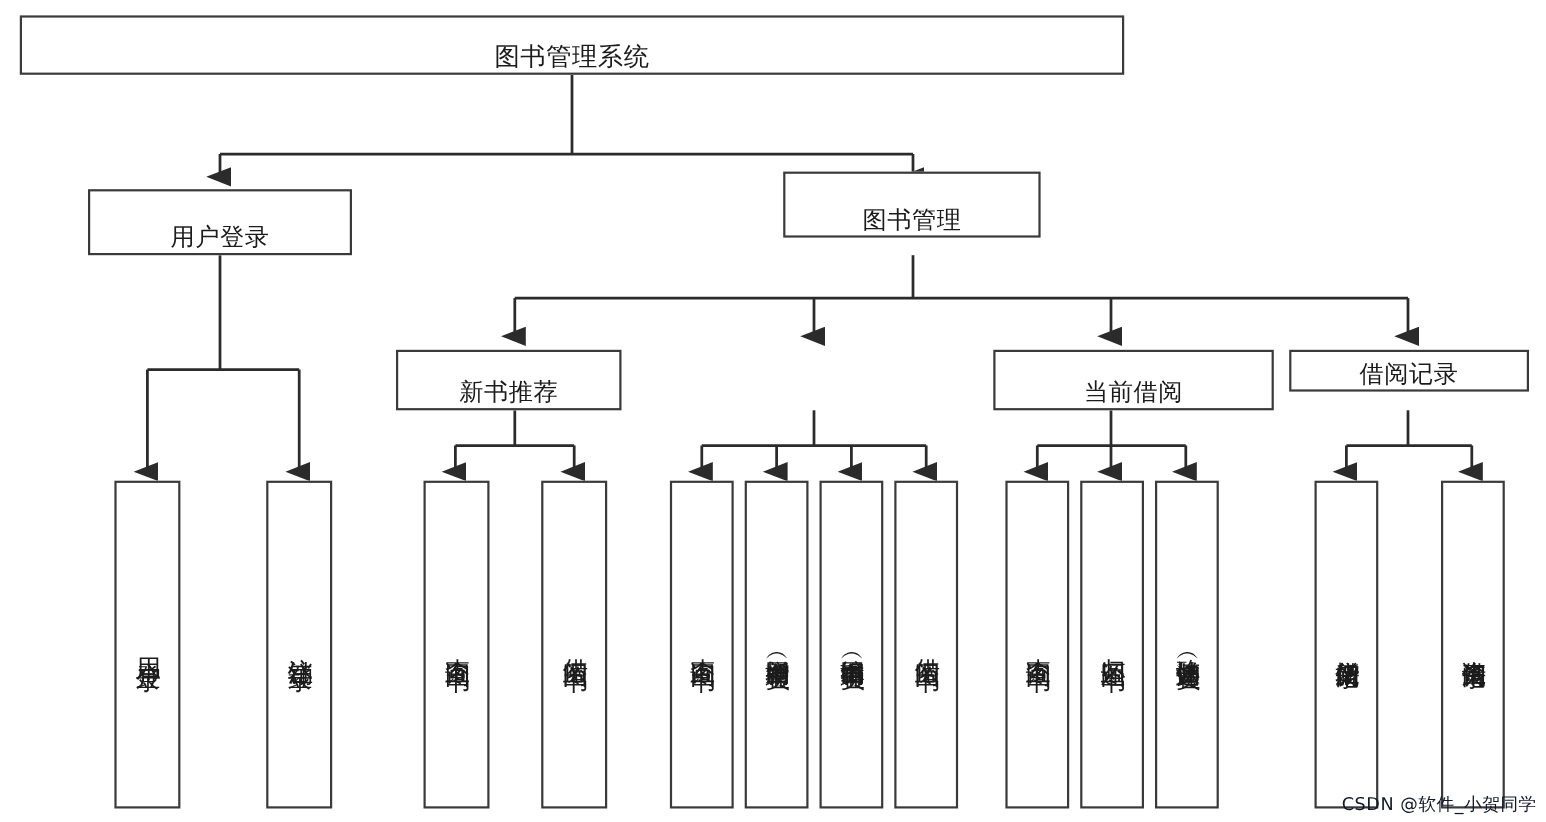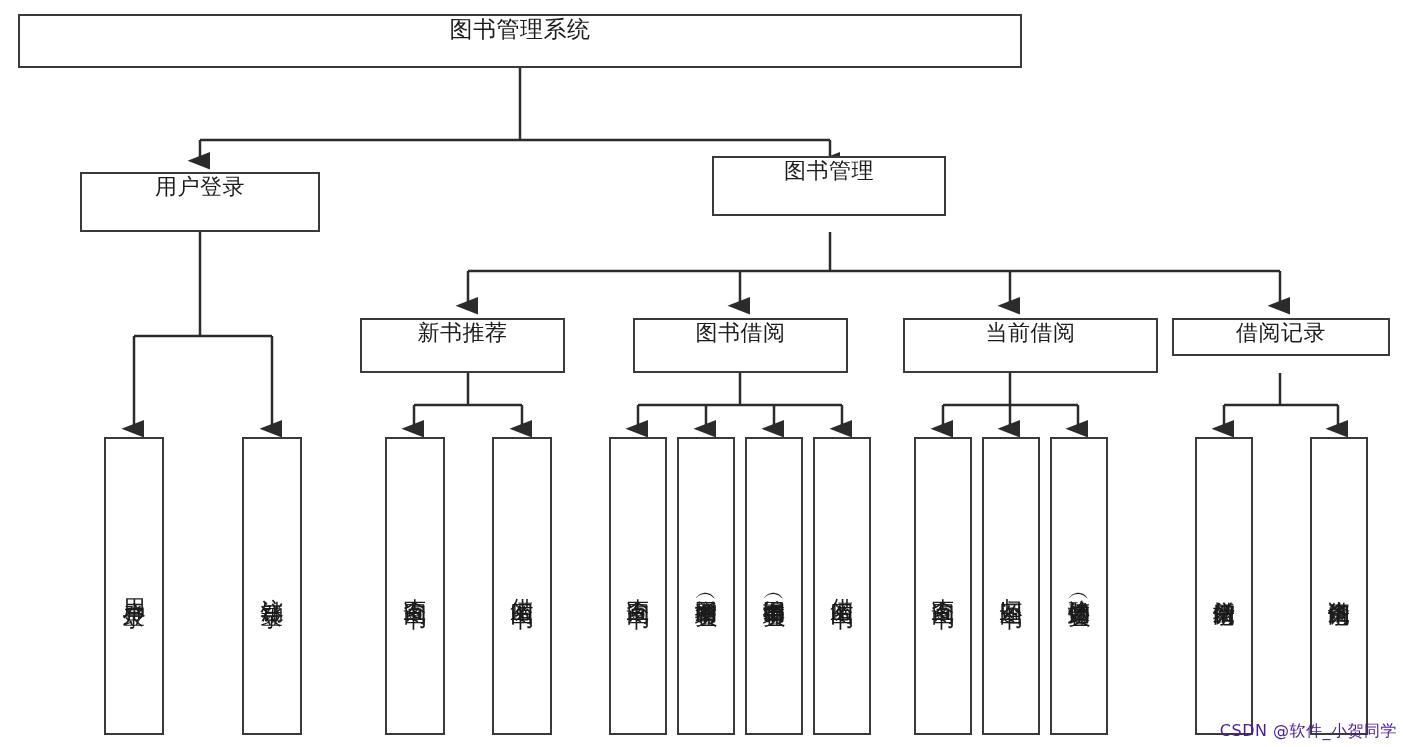--- a/index.html
+++ b/index.html
@@ -25,21 +25,21 @@
     width: 1405px;
     height: 747px;
     pointer-events: none;
   }
   .node {
     position: absolute;
     box-sizing: border-box;
     background: #ffffff;
     border: 2.5px solid #3a3a3a;
     display: flex;
-    align-items: flex-start;
+    align-items: flex-end;
     justify-content: center;
     z-index: 2;
   }
   .node .label {
     color: #1b1b1b;
     text-align: center;
     line-height: 1.18;
     letter-spacing: 0.5px;
   }
   
@@ -67,21 +67,21 @@
   }
   .node.vert.tight .label {
     font-size: 22px;
     letter-spacing: 1px;
   }
   .watermark {
     position: absolute;
     right: 8px;
     bottom: 5px;
     font-size: 16px;
-    color: #4c1d95;
+    color: #0f172a;
     letter-spacing: 0.5px;
     z-index: 3;
     white-space: nowrap;
   }
 </style>
 </head>
 <body>
 
 <div id="canvas">
 
@@ -144,23 +144,20 @@
   </div>
 
   <div class="node horiz" style="left:712px; top:156px; width:234px; height:60px;">
     <span class="label">图书管理</span>
   </div>
 
   <div class="node horiz" style="left:360px; top:318px; width:205px; height:55px;">
     <span class="label">新书推荐</span>
   </div>
 
-  <div class="node horiz" style="left:633px; top:318px; width:215px; height:55px;">
-    <span class="label">图书借阅</span>
-  </div>
 
   <div class="node horiz" style="left:903px; top:318px; width:255px; height:55px;">
     <span class="label">当前借阅</span>
   </div>
 
   <div class="node horiz" style="left:1172px; top:318px; width:218px; height:38px;">
     <span class="label">借阅记录</span>
   </div>
 
   <div class="node vert" style="left:104px; top:437px; width:60px; height:298px;">

